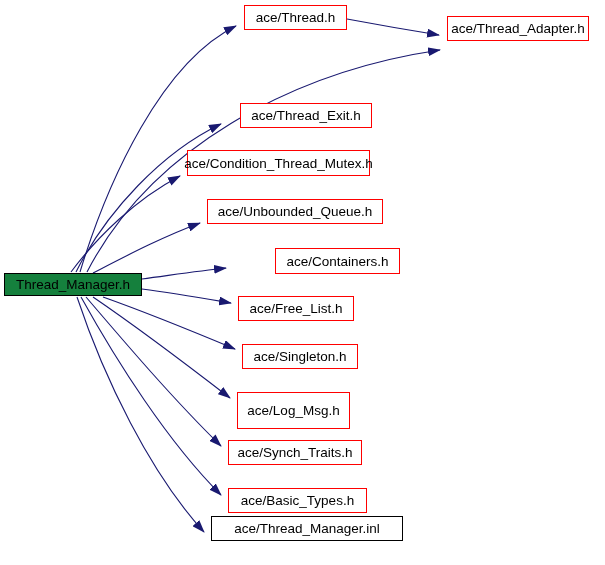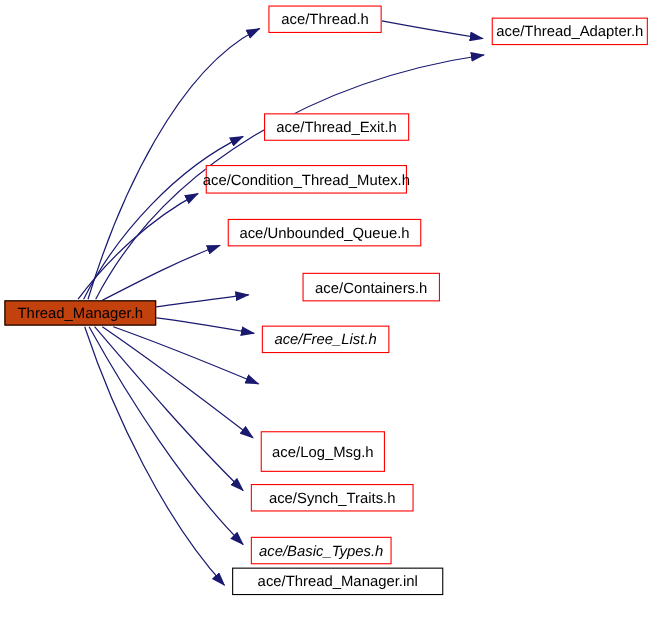--- a/index.html
+++ b/index.html
@@ -16,21 +16,21 @@
     display:flex;align-items:center;justify-content:center;
     box-sizing:border-box;
     background:#ffffff;
     border:1px solid #000000;
     color:#000000;
     font-size:13.5px;
     white-space:nowrap;
     z-index:2;
   }
   .node.link{border-color:#ff0000;}
-  .node.root{background:#c2410c;border-color:#000000;}
+  .node.root{background:#15803d;border-color:#000000;}
   .edge{fill:none;stroke:#191970;stroke-width:1.1px;}
 </style>
 </head>
 <body>
 
 <div id="canvas">
 
   <svg id="edges" width="605" height="565" viewBox="0 0 605 565">
     <defs>
       <marker id="arrow" viewBox="0 0 13 9" markerWidth="13" markerHeight="9" refX="12" refY="4.5" orient="auto" markerUnits="userSpaceOnUse">
@@ -59,24 +59,25 @@
   <div class="node link" style="left:447px;top:16px;width:142px;height:25px;">ace/Thread_Adapter.h</div>
 
   <div class="node link" style="left:240px;top:103px;width:132px;height:25px;">ace/Thread_Exit.h</div>
 
   <div class="node link" style="left:187px;top:150px;width:183px;height:26px;">ace/Condition_Thread_Mutex.h</div>
 
   <div class="node link" style="left:207px;top:199px;width:176px;height:25px;text-align:right;">ace/Unbounded_Queue.h</div>
 
   <div class="node link" style="left:232px;top:248px;width:125px;height:26px;margin-left:43px;">ace/Containers.h</div>
 
-  <div class="node link" style="left:238px;top:296px;width:116px;height:25px;font-style:italic;">ace/Free_List.h</div>
+  <div class="node link" style="left:238px;top:296px;width:116px;height:25px;">ace/Free_List.h</div>
 
+  <div class="node link" style="left:242px;top:344px;width:116px;height:25px;">ace/Singleton.h</div>
 
   <div class="node link" style="left:237px;top:392px;width:113px;height:37px;">ace/Log_Msg.h</div>
 
-  <div class="node link" style="left:228px;top:440px;width:148px;height:25px;">ace/Synch_Traits.h</div>
+  <div class="node link" style="left:228px;top:440px;width:134px;height:25px;">ace/Synch_Traits.h</div>
 
-  <div class="node link" style="left:228px;top:488px;width:128px;height:25px;font-style:italic;">ace/Basic_Types.h</div>
+  <div class="node link" style="left:228px;top:488px;width:139px;height:25px;">ace/Basic_Types.h</div>
 
   <div class="node" style="left:211px;top:516px;width:192px;height:25px;">ace/Thread_Manager.inl</div>
 
 </div>
 
 </body></html>

